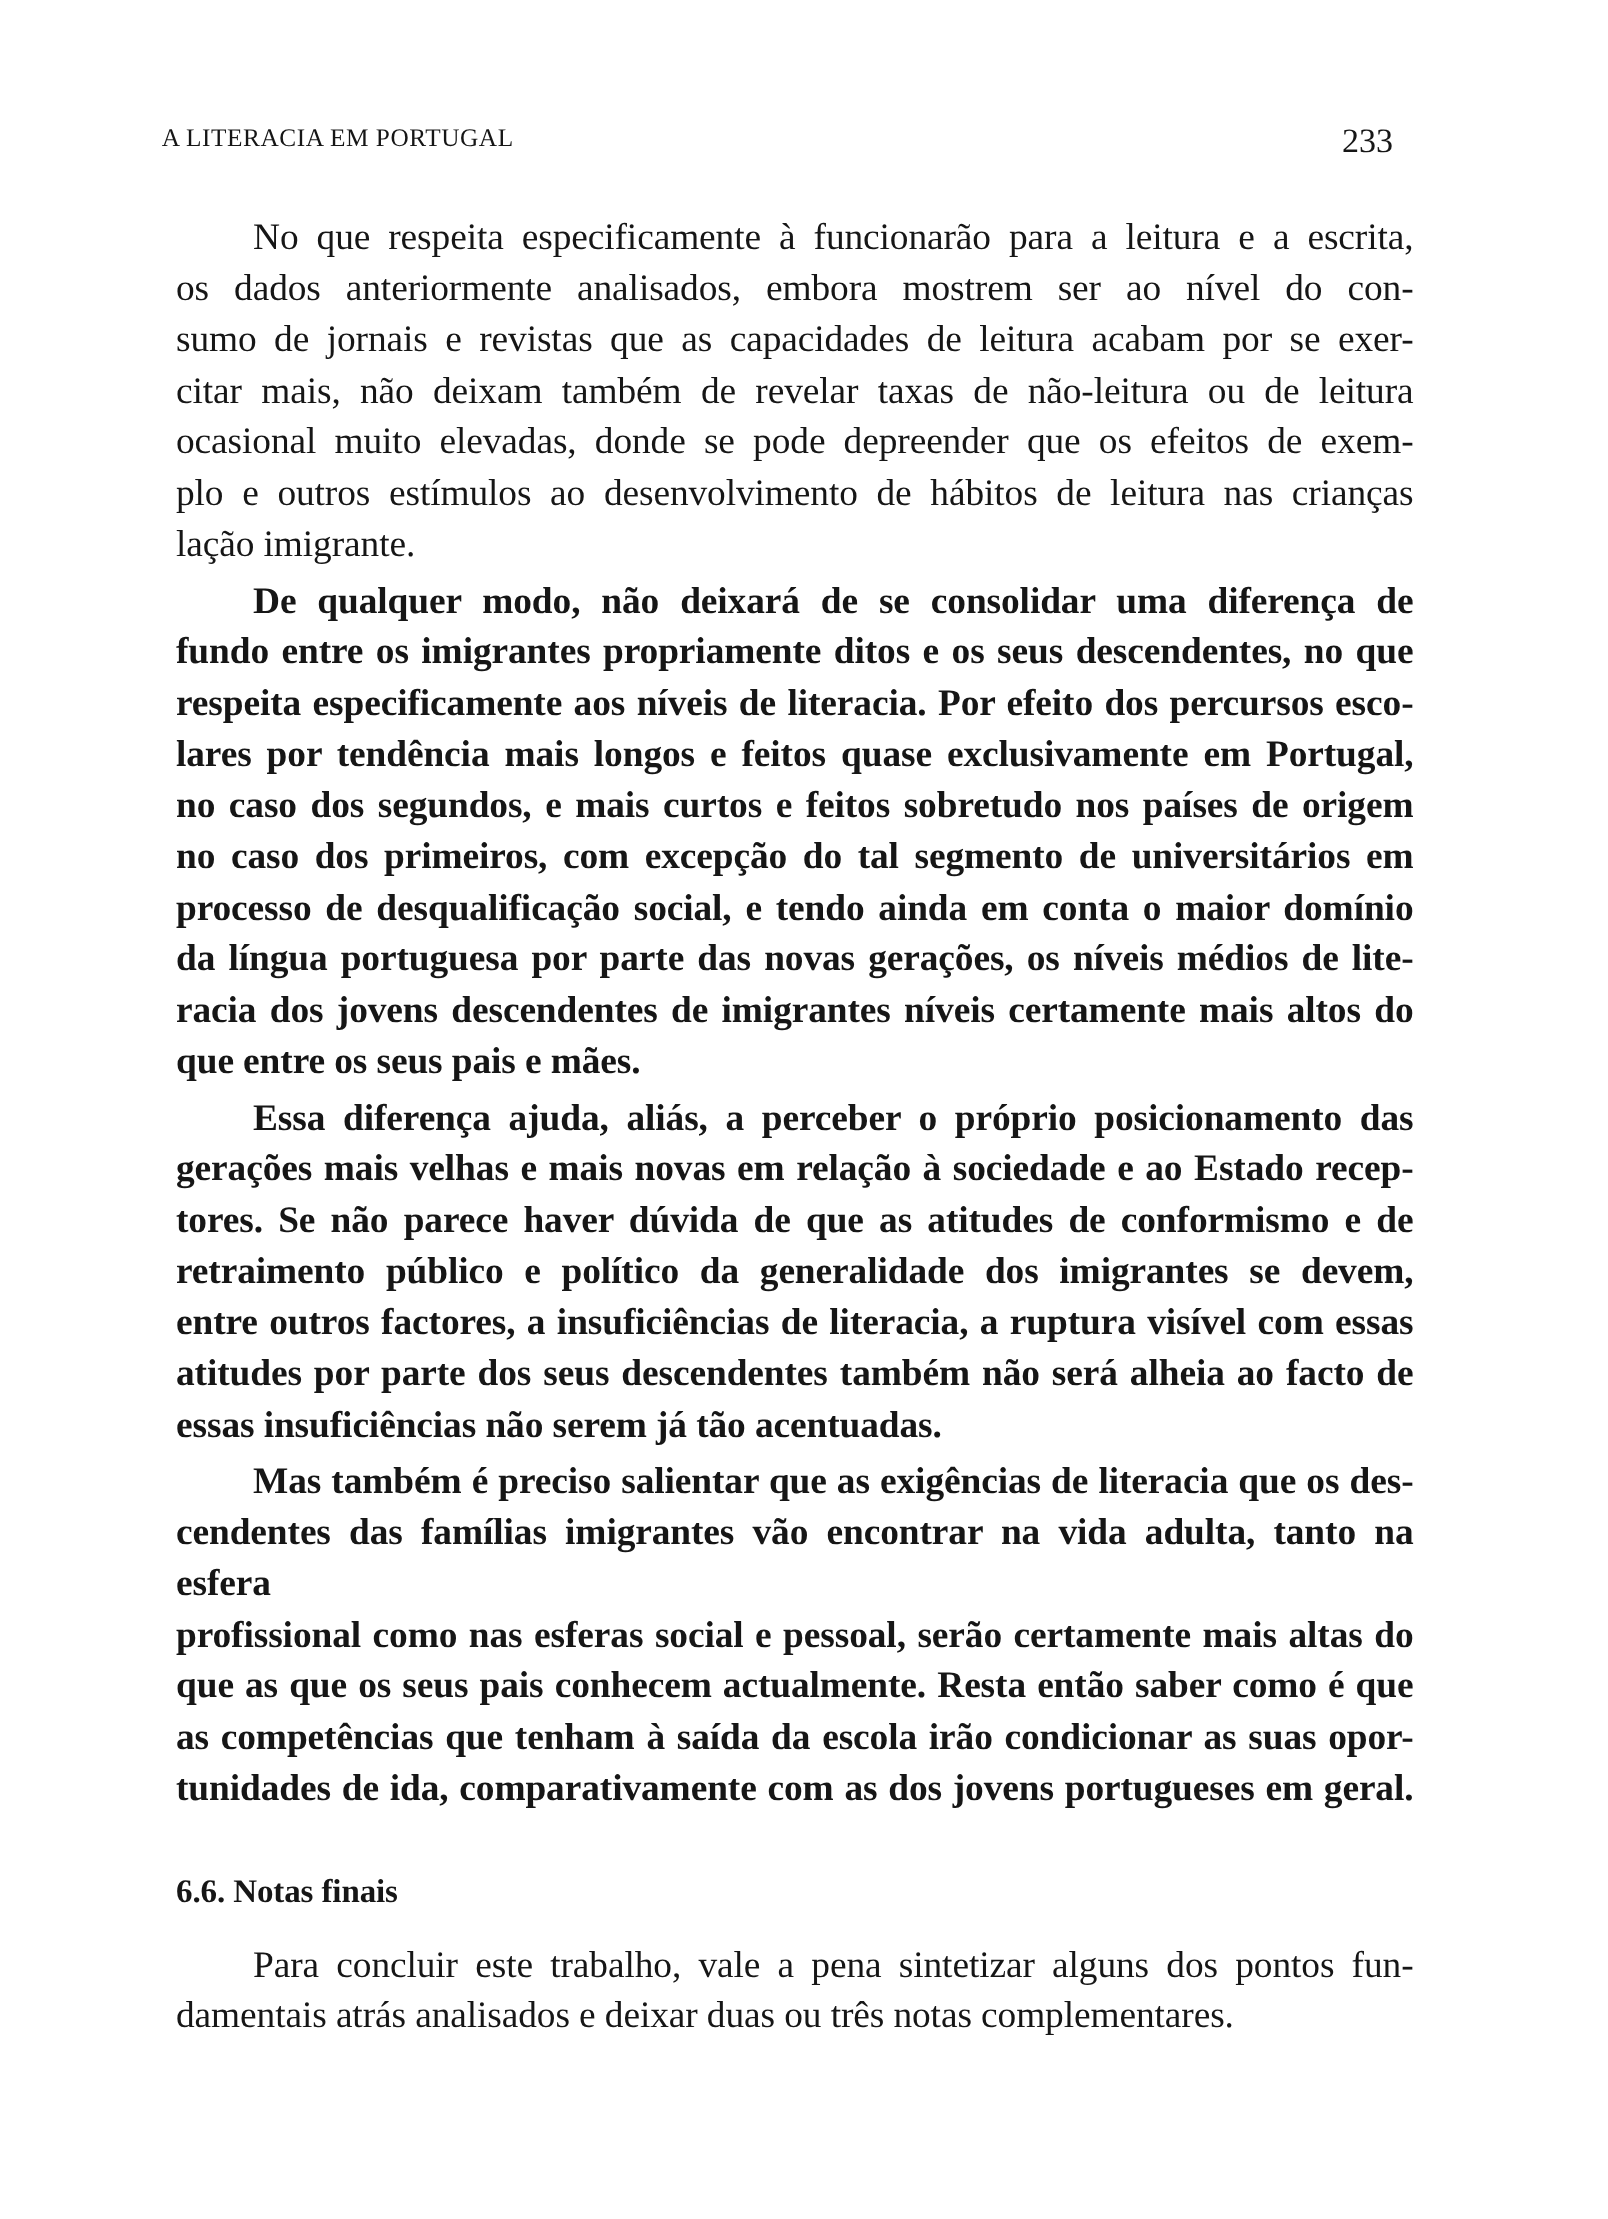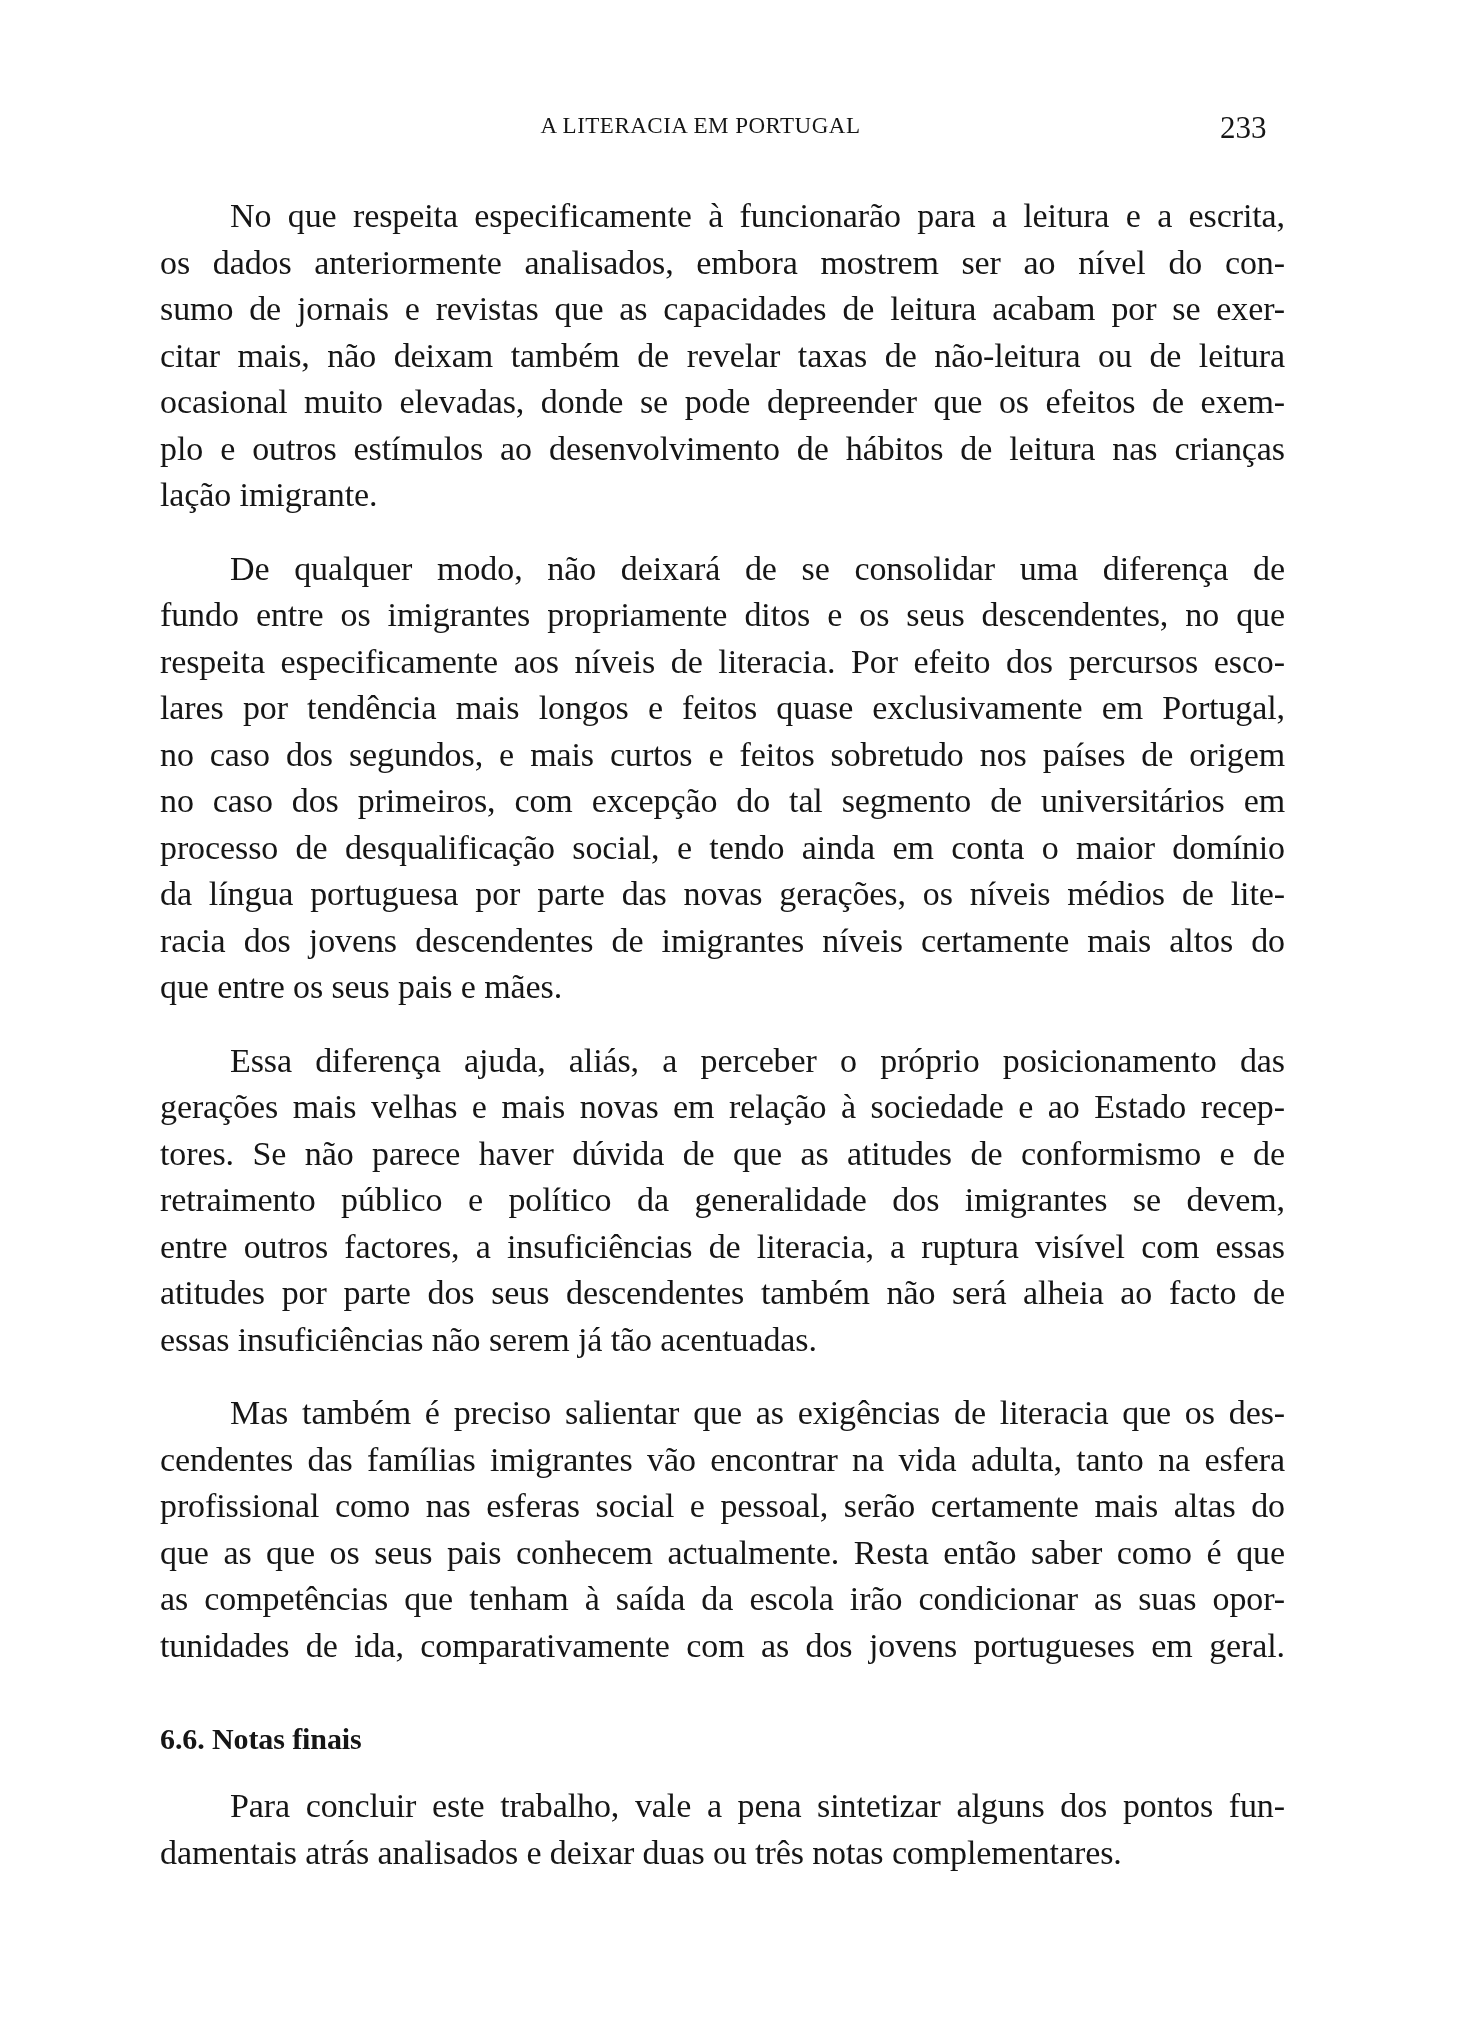--- a/index.html
+++ b/index.html
@@ -8,43 +8,43 @@
     width: 1462px;
     height: 2017px;
     background: #ffffff;
     overflow: hidden;
     font-family: "Liberation Serif", "DejaVu Serif", serif;
     color: #161616;
   }
   .running-title {
     position: absolute;
     top: 113px;
-    left: 168px;
+    left: 147px;
     width: 1065px;
-    text-align: center;
+    text-align: left;
     font-size: 23px;
     letter-spacing: 0.5px;
     white-space: nowrap;
   }
   .page-number {
     position: absolute;
     top: 110px;
     left: 1220px;
     font-size: 31px;
   }
   .content {
     position: absolute;
     top: 193px;
     left: 160px;
     width: 1125px;
     font-size: 34px;
     line-height: 46.5px;
     letter-spacing: -0.1px;
   }
-  .paragraph + .paragraph { margin-top: 27px; }
+  .paragraph + .paragraph { margin-top: 5px; font-weight: bold; }
   .line {
     text-align: justify;
     text-align-last: justify;
   }
   .line.first { padding-left: 70px; }
   .line.last { text-align-last: left; }
   .section-heading {
     font-weight: bold;
     font-size: 30px;
     line-height: 36px;

